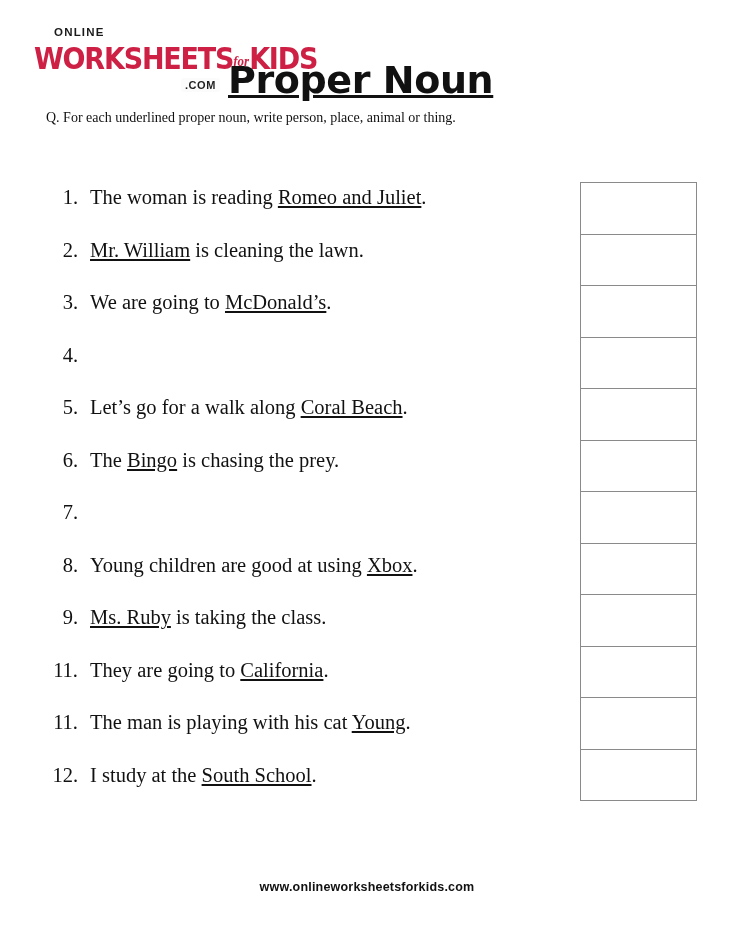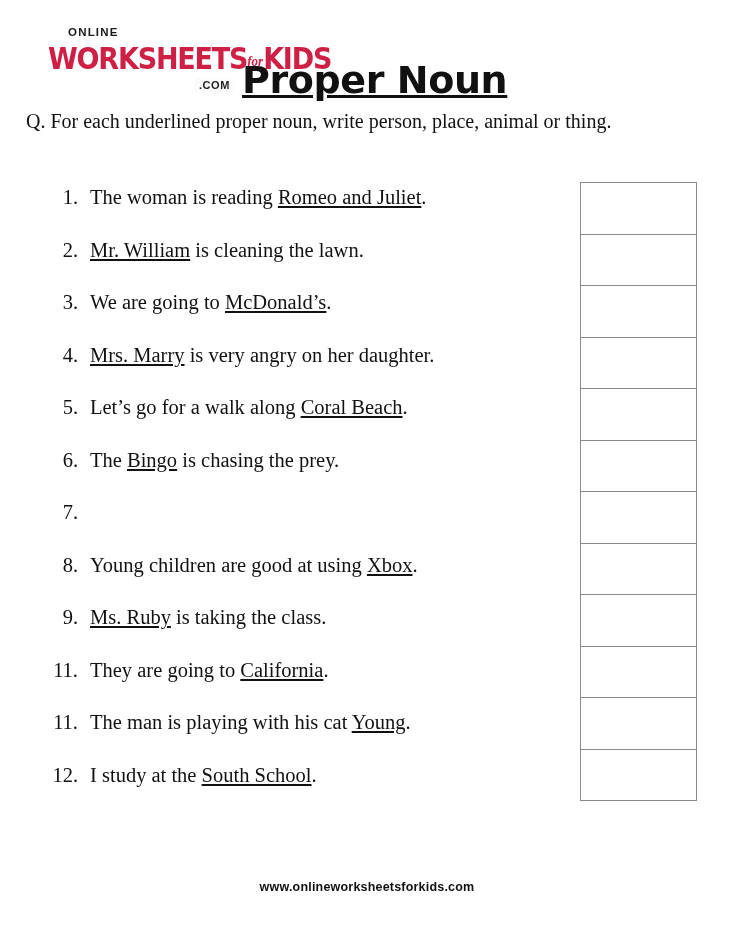--- a/index.html
+++ b/index.html
@@ -13,21 +13,21 @@
     font-family: "Liberation Serif", "DejaVu Serif", serif;
     color: #000000;
     overflow: hidden;
     position: relative;
   }
 
   
   .header {
     position: absolute;
     top: 22px;
-    left: 14px;
+    left: 0;
     width: 608px;
     height: 78px;
   }
 
   .logo {
     position: absolute;
     left: 34px;
     top: 4px;
     width: 186px;
     height: 72px;
@@ -87,24 +87,24 @@
     font-size: 38px;
     letter-spacing: -0.4px;
     color: #111111;
     white-space: nowrap;
     text-decoration: underline;
   }
 
   
   .instruction {
     position: absolute;
-    left: 26px;
+    left: 46px;
     top: 108px;
     width: 656px;
-    font-size: 20px;
+    font-size: 14px;
     line-height: 1.38;
     color: #111111;
   }
 
   
   .questions {
     position: absolute;
     left: 42px;
     top: 186px;
     width: 520px;
@@ -190,21 +190,20 @@
     <div class="q-row">
       <div class="q-num">2.</div>
       <div class="q-text"><span></span><u>Mr. William</u><span> is cleaning the lawn.</span></div>
     </div>
     <div class="q-row">
       <div class="q-num">3.</div>
       <div class="q-text"><span>We are going to </span><u>McDonald’s</u><span>.</span></div>
     </div>
     <div class="q-row">
       <div class="q-num">4.</div>
-      <div class="q-text"><span></span><u>Mrs. Marry</u><span> is very angry on her daughter.</span></div>
     </div>
     <div class="q-row">
       <div class="q-num">5.</div>
       <div class="q-text"><span>Let’s go for a walk along </span><u>Coral Beach</u><span>.</span></div>
     </div>
     <div class="q-row">
       <div class="q-num">6.</div>
       <div class="q-text"><span>The </span><u>Bingo</u><span> is chasing the prey.</span></div>
     </div>
     <div class="q-row">

